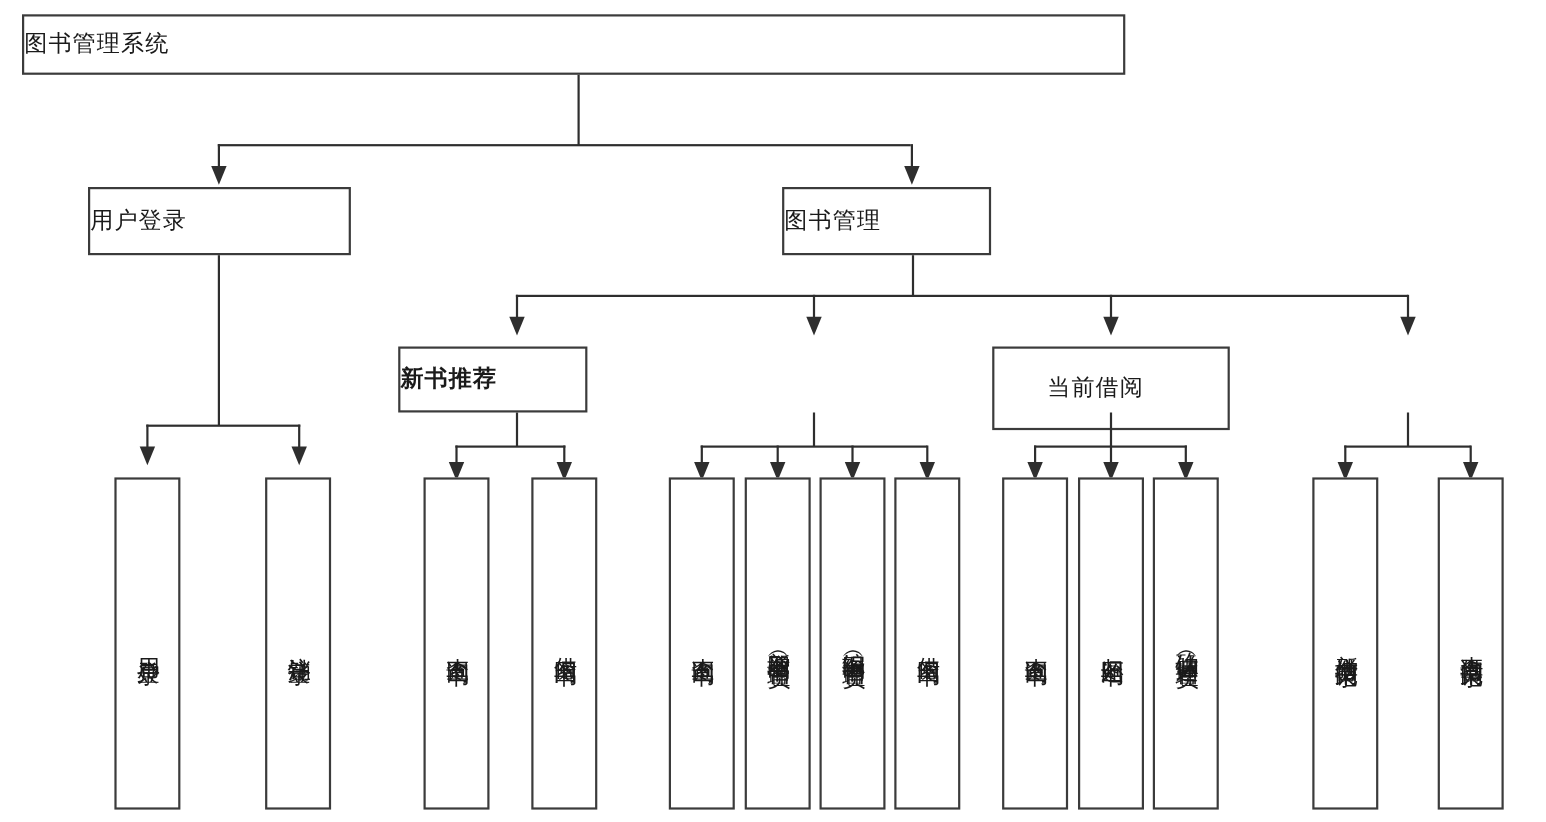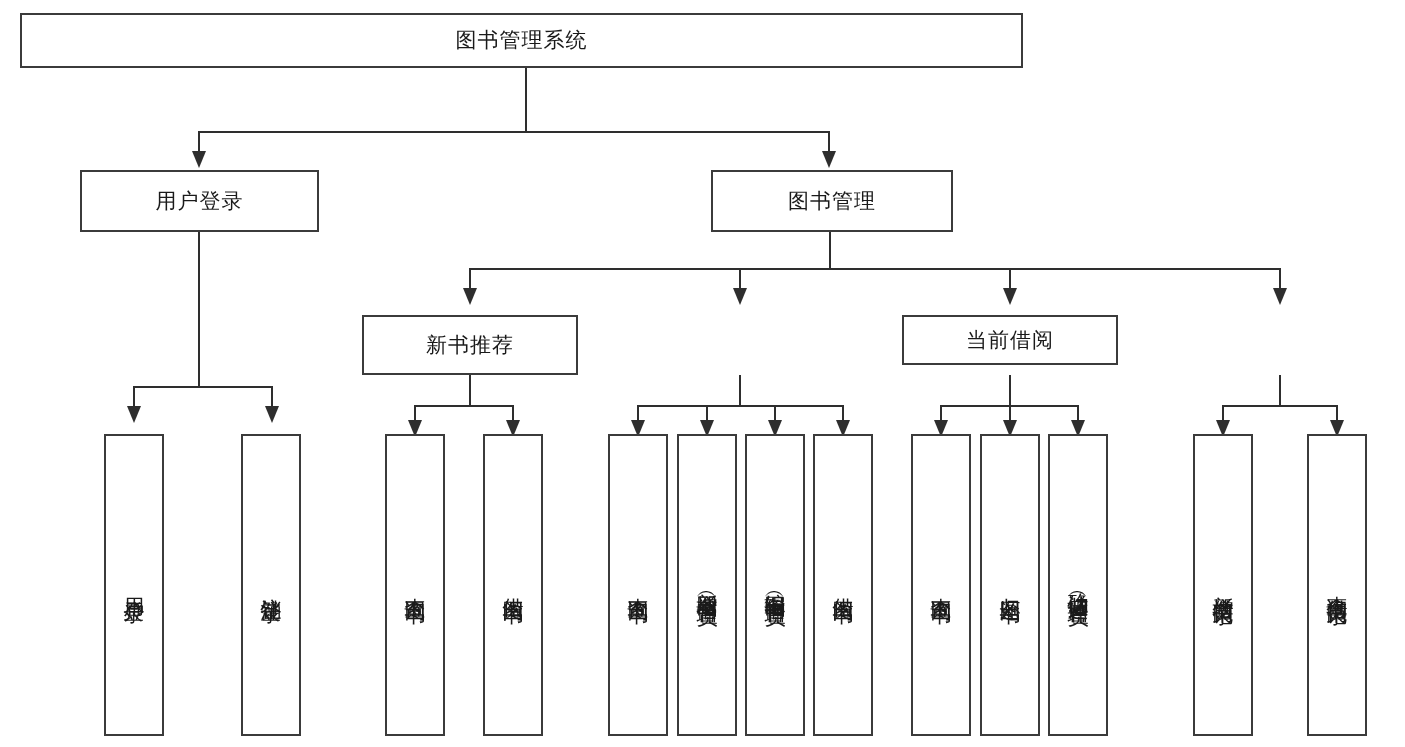--- a/index.html
+++ b/index.html
@@ -13,21 +13,21 @@
   #canvas{position:relative;width:1405px;height:747px;}
 
   
   .node{
     position:absolute;
     box-sizing:border-box;
     background:#ffffff;
     border:2px solid #3b3b3b;
     display:flex;
     align-items:center;
-    justify-content:center;
+    justify-content:flex-start;
     color:#1a1a1a;
     text-align:center;
     line-height:1.25;
   }
   .node.h{            
     font-size:21px;
     letter-spacing:1px;
   }
   .node.v{            
     font-size:21px;
@@ -82,21 +82,21 @@
   <div class="line hline" style="left:198px;top:131px;width:630px;"></div>
   <div class="line vline" style="left:198px;top:131px;height:22px;"></div>
   <div class="arrow" style="left:192px;top:151px;"></div>
   <div class="line vline" style="left:828px;top:131px;height:22px;"></div>
   <div class="arrow" style="left:822px;top:151px;"></div>
 
   <div class="node h" style="left:80px;top:170px;width:239px;height:62px;">
     <span>用户登录</span>
   </div>
 
-  <div class="node h" style="left:711px;top:170px;width:242px;height:62px;">
+  <div class="node h" style="left:711px;top:170px;width:190px;height:62px;">
     <span>图书管理</span>
   </div>
 
   <div class="line vline" style="left:198px;top:232px;height:155px;"></div>
   <div class="line hline" style="left:133px;top:386px;width:140px;"></div>
   <div class="line vline" style="left:133px;top:386px;height:22px;"></div>
   <div class="arrow" style="left:127px;top:406px;"></div>
   <div class="line vline" style="left:271px;top:386px;height:22px;"></div>
   <div class="arrow" style="left:265px;top:406px;"></div>
 
@@ -108,24 +108,24 @@
 
   <div class="line vline" style="left:739px;top:268px;height:22px;"></div>
   <div class="arrow" style="left:733px;top:288px;"></div>
 
   <div class="line vline" style="left:1009px;top:268px;height:22px;"></div>
   <div class="arrow" style="left:1003px;top:288px;"></div>
 
   <div class="line vline" style="left:1279px;top:268px;height:22px;"></div>
   <div class="arrow" style="left:1273px;top:288px;"></div>
 
-  <div class="node h" style="left:362px;top:315px;width:216px;height:60px;">
+  <div class="node h" style="left:362px;top:315px;width:172px;height:60px;font-weight:bold;">
     <span>新书推荐</span>
   </div>
-  <div class="node h" style="left:902px;top:315px;width:216px;height:50px;">
+  <div class="node h" style="left:902px;top:315px;width:216px;height:76px;padding-left:48px;">
     <span>当前借阅</span>
   </div>
 
   <div class="line vline" style="left:469px;top:375px;height:31px;"></div>
   <div class="line hline" style="left:414px;top:405px;width:100px;"></div>
   <div class="line vline" style="left:414px;top:405px;height:17px;"></div>
   <div class="arrow" style="left:408px;top:420px;"></div>
   <div class="line vline" style="left:512px;top:405px;height:17px;"></div>
   <div class="arrow" style="left:506px;top:420px;"></div>
 

